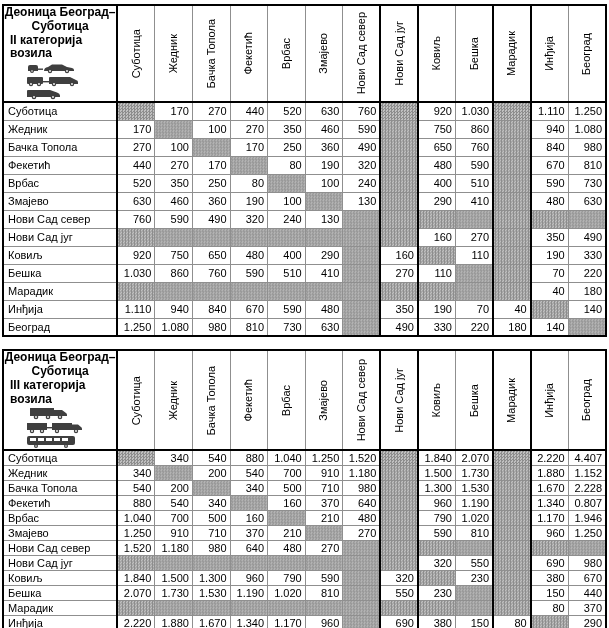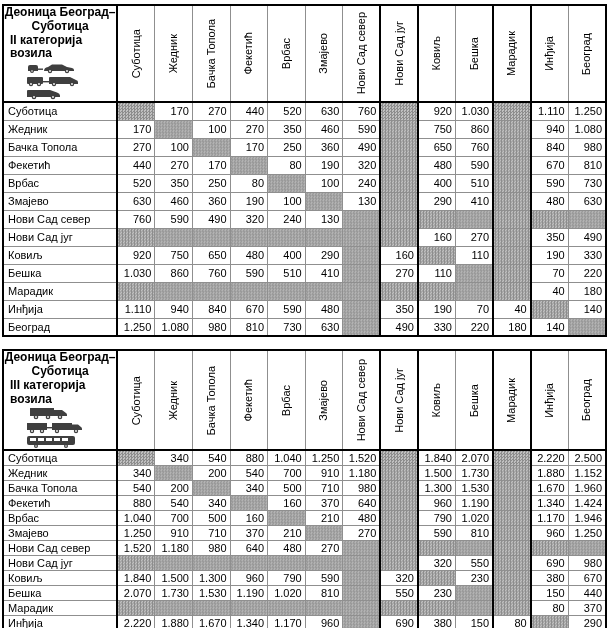--- a/index.html
+++ b/index.html
@@ -461,21 +461,21 @@
           <td>540</td>
           <td>880</td>
           <td>1.040</td>
           <td>1.250</td>
           <td>1.520</td>
           <td class="tbl-col blocked"></td>
           <td>1.840</td>
           <td>2.070</td>
           <td class="tbl-col blocked"></td>
           <td>2.220</td>
-          <td>2.500</td>
+          <td>4.407</td>
         </tr>
         <tr>
           <th>Жедник</th>
           <td>340</td>
           <td class="blocked"></td>
           <td>200</td>
           <td>540</td>
           <td>700</td>
           <td>910</td>
           <td>1.180</td>
@@ -493,37 +493,37 @@
           <td class="blocked"></td>
           <td>340</td>
           <td>500</td>
           <td>710</td>
           <td>980</td>
           <td class="tbl-col blocked"></td>
           <td>1.300</td>
           <td>1.530</td>
           <td class="tbl-col blocked"></td>
           <td>1.670</td>
-          <td>1.960</td>
+          <td>2.228</td>
         </tr>
         <tr>
           <th>Фекетић</th>
           <td>880</td>
           <td>540</td>
           <td>340</td>
           <td class="blocked"></td>
           <td>160</td>
           <td>370</td>
           <td>640</td>
           <td class="tbl-col blocked"></td>
           <td>960</td>
           <td>1.190</td>
           <td class="tbl-col blocked"></td>
           <td>1.340</td>
-          <td>1.424</td>
+          <td>0.807</td>
         </tr>
         <tr>
           <th>Врбас</th>
           <td>1.040</td>
           <td>700</td>
           <td>500</td>
           <td>160</td>
           <td class="blocked"></td>
           <td>210</td>
           <td>480</td>

